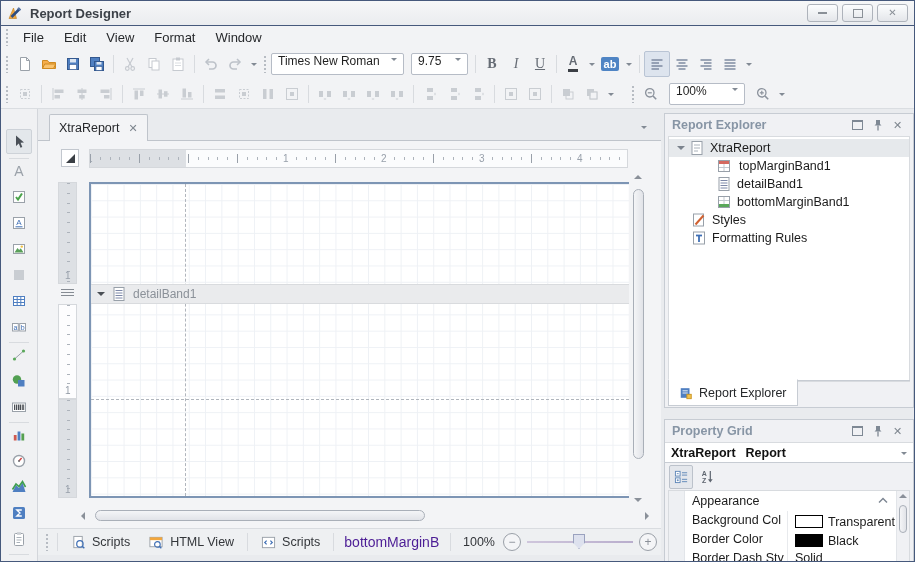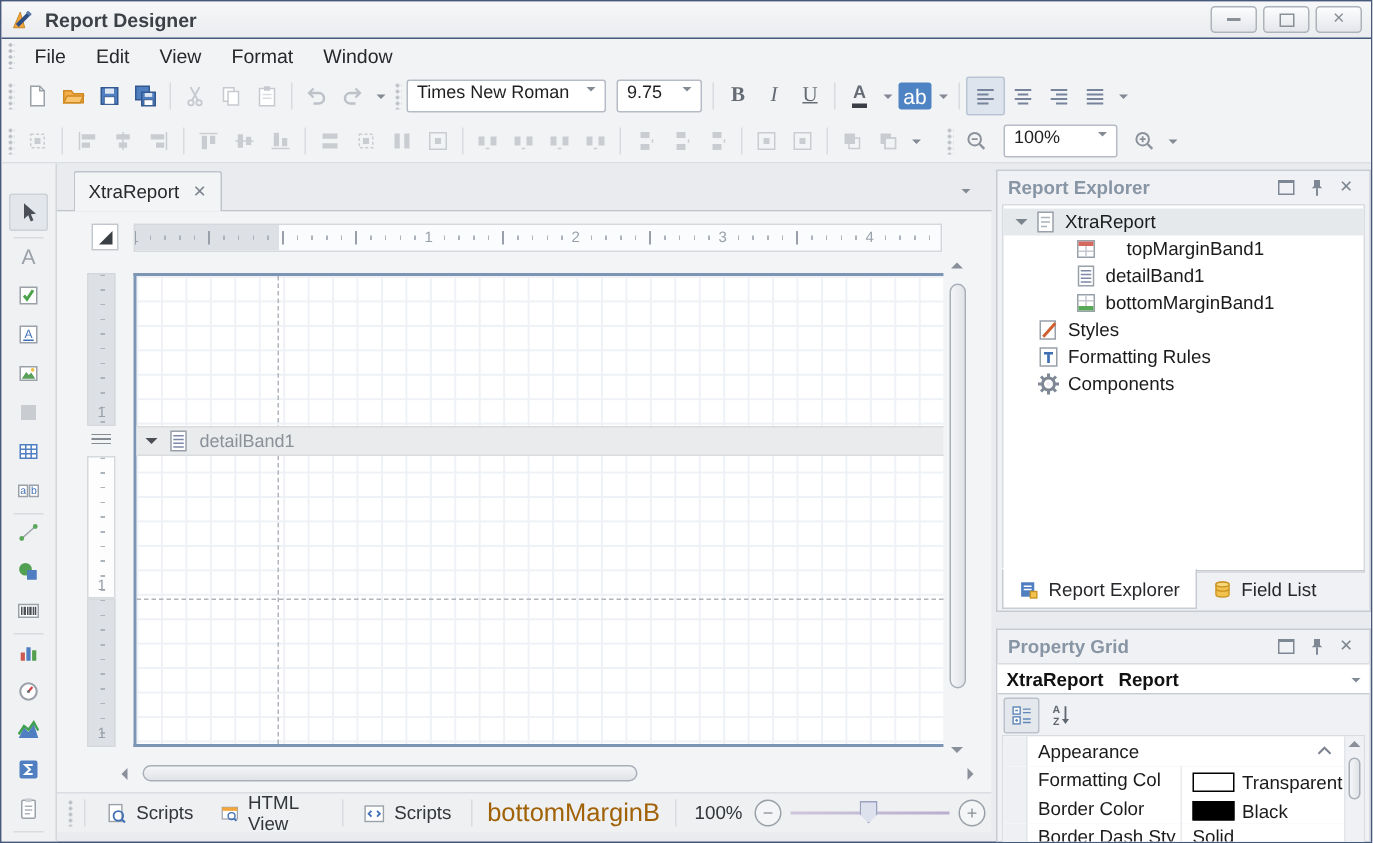--- a/index.html
+++ b/index.html
@@ -347,21 +347,21 @@
         <span class="serif" style="text-decoration:underline;font-weight:normal">U</span>
       </span>
     <span class="sep"></span>
     <span class="tbtn">
         <span style="font-size:12px;font-weight:bold;color:#666c75;border-bottom:3px solid #3b3f45;line-height:1.1;padding:0 1px">A</span>
       </span>
     <span class="tbtn sm">
         <span class="caret"></span>
       </span>
     <span class="tbtn">
-        <span style="background:#4f84c4;color:#fff;font-size:14px;font-weight:normal;border-radius:2px;padding:1px 3px">ab</span>
+        <span style="background:#4f84c4;color:#fff;font-size:11px;font-weight:bold;border-radius:2px;padding:1px 3px">ab</span>
       </span>
     <span class="tbtn sm">
         <span class="caret"></span>
       </span>
     <span class="sep"></span>
     <span class="tbtn pressed">
         <svg width="16" height="16">
           <use href="#s-ta-l"></use>
         </svg>
       </span>
@@ -755,21 +755,21 @@
     </span>
     <span class="sep"></span>
     <span class="sbtn">
       <svg width="15" height="15" viewBox="0 0 16 16">
           <rect x="1.5" y="2.5" width="13" height="11" fill="#fff" stroke="#9aa1a9"></rect>
           <path d="M6 6 L4 8l2 2 M10 6l2 2-2 2" fill="none" stroke="#3f6fb5" stroke-width="1.3"></path>
         </svg>
       <span>Scripts</span>
     </span>
     <span class="sep"></span>
-    <span style="font-size:17px;color:#a16207;padding:0 6px">bottomMarginB</span>
+    <span style="font-size:14px;color:#4c1d95;padding:0 6px">bottomMarginB</span>
     <span style="margin-left:auto" class="r">
       <span class="sep"></span>
       <span style="font-size:12.5px;color:#33363a;margin:0 8px">100%</span>
       <span class="czbtn">−</span>
       <span style="position:relative;width:106px;height:16px;margin:0 6px">
         <span class="ab" style="left:0;right:0;top:7px;height:2px;background:linear-gradient(90deg,#cfc6dc,#b9aecd)"></span>
         <span class="ab" style="left:46px;top:0;width:12px;height:15px;background:#dde1ee;border:1px solid #9aa2bf;clip-path:polygon(0 0,100% 0,100% 58%,50% 100%,0 58%)"></span>
       </span>
       <span class="czbtn">+</span>
     </span>
@@ -796,21 +796,21 @@
         <span style="width:0;height:0;border:4px solid transparent;border-top-color:#7b838d;margin:4px 4px 0 8px"></span>
         <svg class="ticon" width="16" height="16">
             <use href="#s-doc"></use>
           </svg>
         <span style="margin-left:5px">XtraReport</span>
       </div>
       <div class="trow" style="top:20px">
         <svg class="ticon" width="16" height="16" style="margin-left:47px">
             <use href="#s-band-top"></use>
           </svg>
-        <span style="margin-left:19px">topMarginBand1</span>
+        <span style="margin-left:7px">topMarginBand1</span>
       </div>
       <div class="trow" style="top:38px">
         <svg class="ticon" width="16" height="16" style="margin-left:47px">
             <use href="#s-band-detail"></use>
           </svg>
         <span style="margin-left:5px">detailBand1</span>
       </div>
       <div class="trow" style="top:56px">
         <svg class="ticon" width="16" height="16" style="margin-left:47px">
             <use href="#s-band-bottom"></use>
@@ -821,47 +821,33 @@
         <svg class="ticon" width="16" height="16" style="margin-left:22px">
             <use href="#s-fmtrules"></use>
           </svg>
         <span style="margin-left:5px">Formatting Rules</span>
       </div>
       <div class="trow" style="top:74px">
         <svg class="ticon" width="16" height="16" style="margin-left:22px">
             <use href="#s-styles"></use>
           </svg>
         <span style="margin-left:5px">Styles</span>
-      </div>
-      <div class="trow" style="top:110px">
-        <svg class="ticon" width="16" height="16" style="margin-left:22px">
-            <use href="#s-gear"></use>
-          </svg>
-        <span style="margin-left:5px">Components</span>
       </div>
     </div>
     <div class="ab r" style="left:3px;right:3px;bottom:2px;height:25px;border-top:1px solid #c7ccd3">
       <span class="dock-tab active">
         <svg width="14" height="14" viewBox="0 0 16 16">
             <rect x="2" y="2.5" width="10" height="11" fill="#4f7fc1"></rect>
             <g stroke="#fff">
               <line x1="4" y1="5.5" x2="10" y2="5.5"></line>
               <line x1="4" y1="8" x2="10" y2="8"></line>
             </g>
             <rect x="9" y="9.5" width="5" height="5" fill="#f2c24e" stroke="#c8921f"></rect>
           </svg>
         <span>Report Explorer</span>
-      </span>
-      <span class="dock-tab">
-        <svg width="14" height="14" viewBox="0 0 16 16">
-            <path d="M3 4.2c0-1.2 2.2-2 5-2s5 .8 5 2v7.6c0 1.2-2.2 2-5 2s-5-.8-5-2z" fill="#f2c24e" stroke="#c8921f"></path>
-            <ellipse cx="8" cy="4.2" rx="5" ry="1.8" fill="#f8d87e" stroke="#c8921f"></ellipse>
-            <path d="M3 8c1 .9 2.8 1.3 5 1.3S12 8.9 13 8" fill="none" stroke="#c8921f"></path>
-          </svg>
-        <span>Field List</span>
       </span>
     </div>
   </div>
 
   <div class="ab panel" style="top:418px;height:176px;border-bottom:none">
     <div class="phead">
       <span>Property Grid</span>
       <span style="margin-left:auto" class="r">
         <span class="hbtn">
             <span style="width:9px;height:7px;border:1px solid #7e8894;border-top-width:2px"></span>
@@ -910,21 +896,21 @@
     <div class="ab" style="left:3px;top:70px;right:3px;bottom:0;background:#fff;border:1px solid #d8dbdf;border-bottom:none">
       <div class="prow" style="top:0;height:20px;border-bottom:1px solid #e2e5e9">
         <span class="pgut"></span>
         <span style="padding:3px 0 0 7px;color:#1b1b1b">Appearance</span>
         <svg style="margin-left:auto;margin-top:6px;margin-right:8px" width="10" height="7" viewBox="0 0 10 7">
             <polyline points="1,5.5 5,1.5 9,5.5" fill="none" stroke="#7b8490" stroke-width="1.4"></polyline>
           </svg>
       </div>
       <div class="prow" style="top:20px;height:19px;border-bottom:1px solid #e8eaed">
         <span class="pgut"></span>
-        <span class="pname">Formatting Col</span>
+        <span class="pname">Background Col</span>
         <span class="pval">
             <span class="swatch" style="background:#ffffff;border:1px solid #000000"></span>
             <span>Transparent</span>
           </span>
       </div>
       <div class="prow" style="top:39px;height:19px;border-bottom:1px solid #e8eaed">
         <span class="pgut"></span>
         <span class="pname">Border Color</span>
         <span class="pval">
             <span class="swatch" style="background:#000000;border:1px solid #000000"></span>

